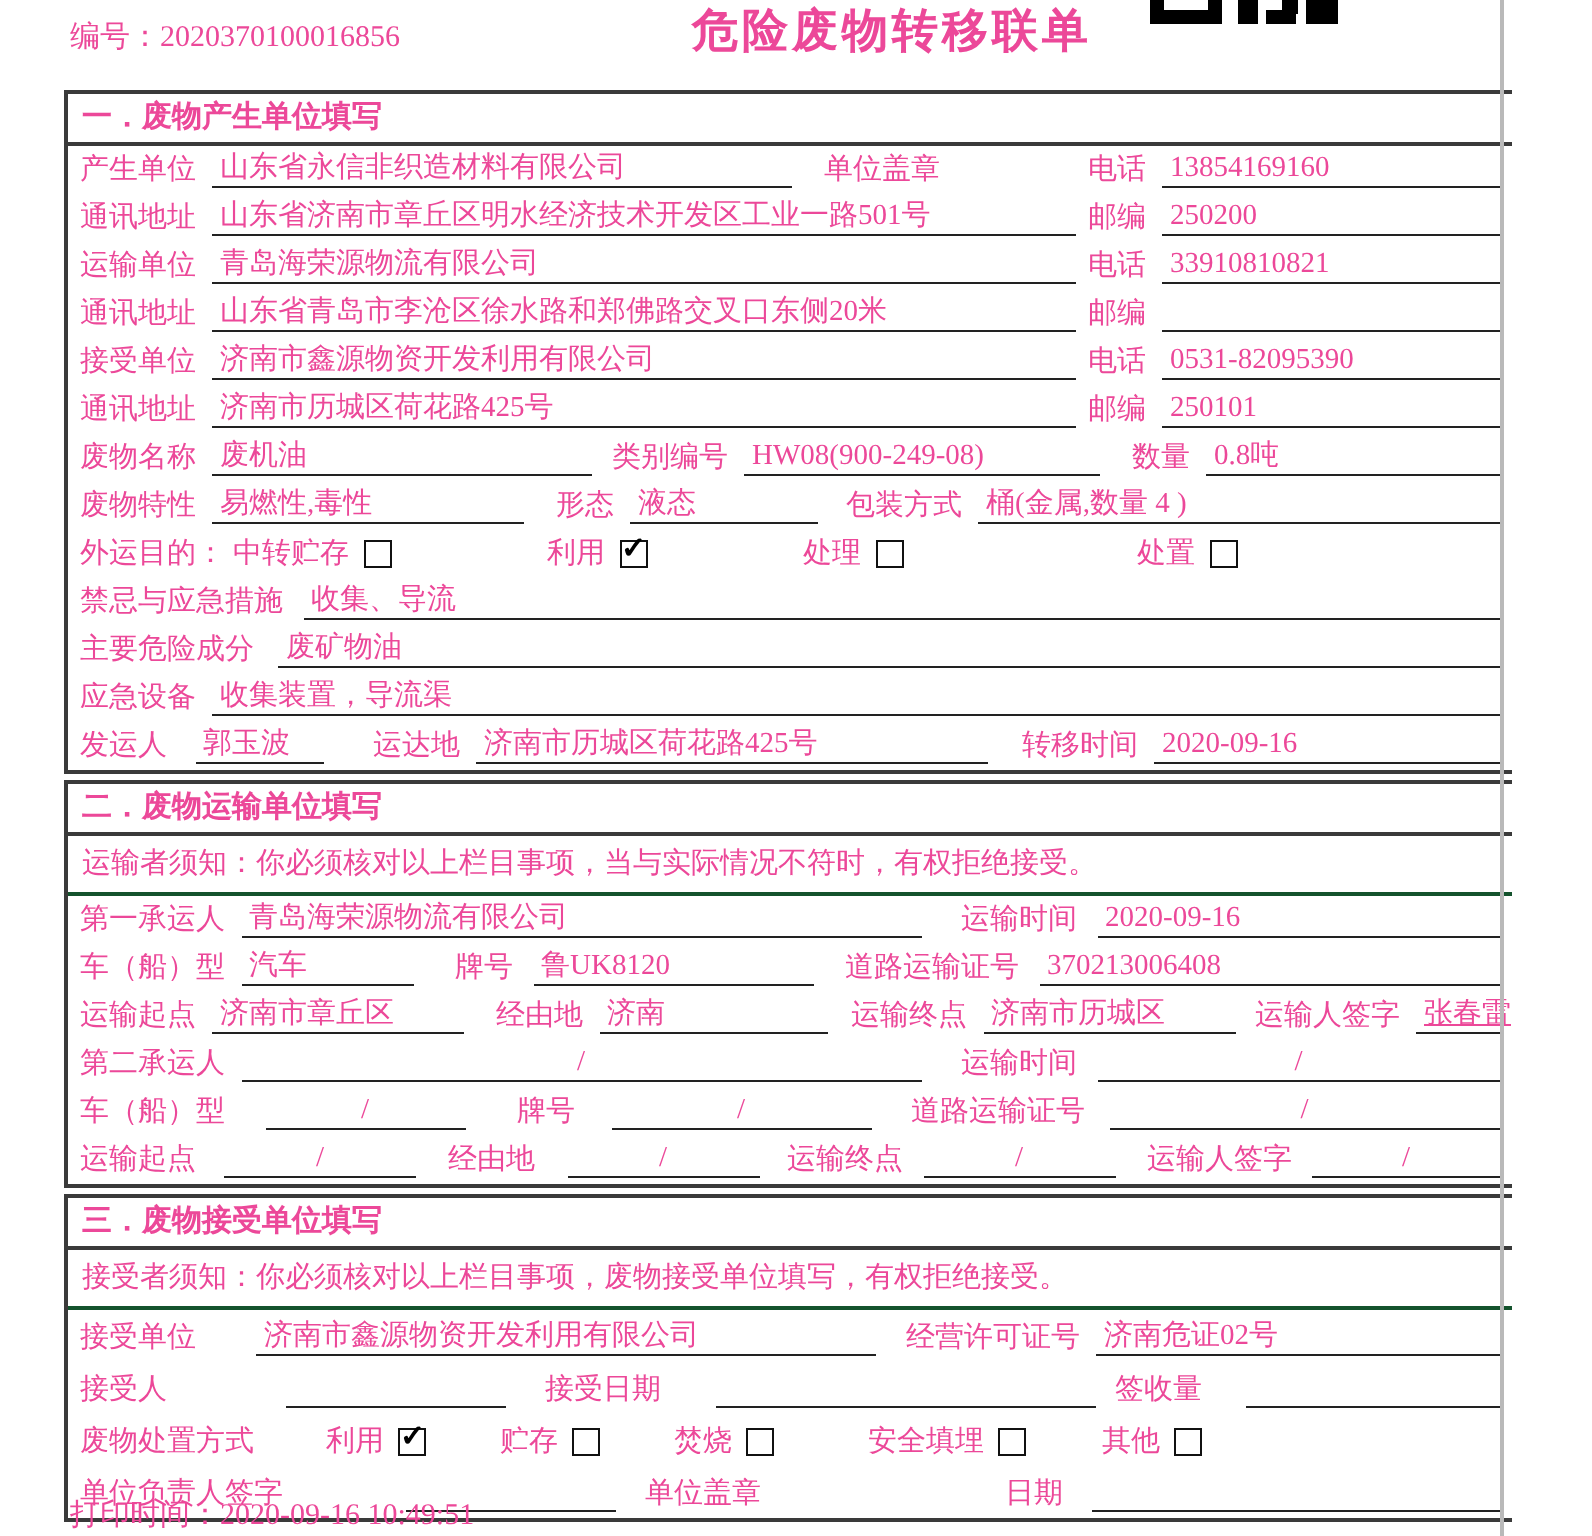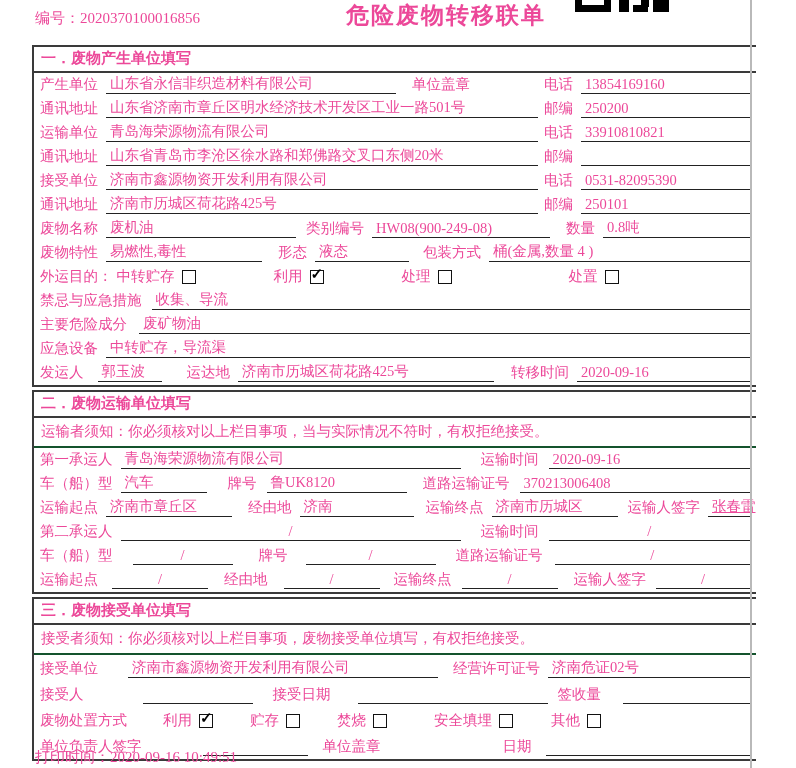--- a/index.html
+++ b/index.html
@@ -134,21 +134,21 @@
         <div class="row">
           <span class="lab">禁忌与应急措施</span>
           <span class="field fx" style="margin-left: 10px;">收集、导流</span>
         </div>
         <div class="row">
           <span class="lab">主要危险成分</span>
           <span class="field fx" style="margin-left: 12px;">废矿物油</span>
         </div>
         <div class="row">
           <span class="lab">应急设备</span>
-          <span class="field fx" style="margin-left: 8px;">中转贮存，导流渠</span>
+          <span class="field fx" style="margin-left: 8px;">收集装置，导流渠</span>
         </div>
         <div class="row">
           <span class="lab">发运人</span>
           <span class="field" style="width: 64px; margin-left: 14px;">郭玉波</span>
           <span class="lab" style="margin-left: 25px;">运达地</span>
           <span class="field" style="width: 256px; margin-left: 8px;">济南市历城区荷花路425号</span>
           <span class="lab" style="margin-left: 17px;">转移时间</span>
           <span class="field fx" style="margin-left: 8px;">2020-09-16</span>
         </div>
       </div>

